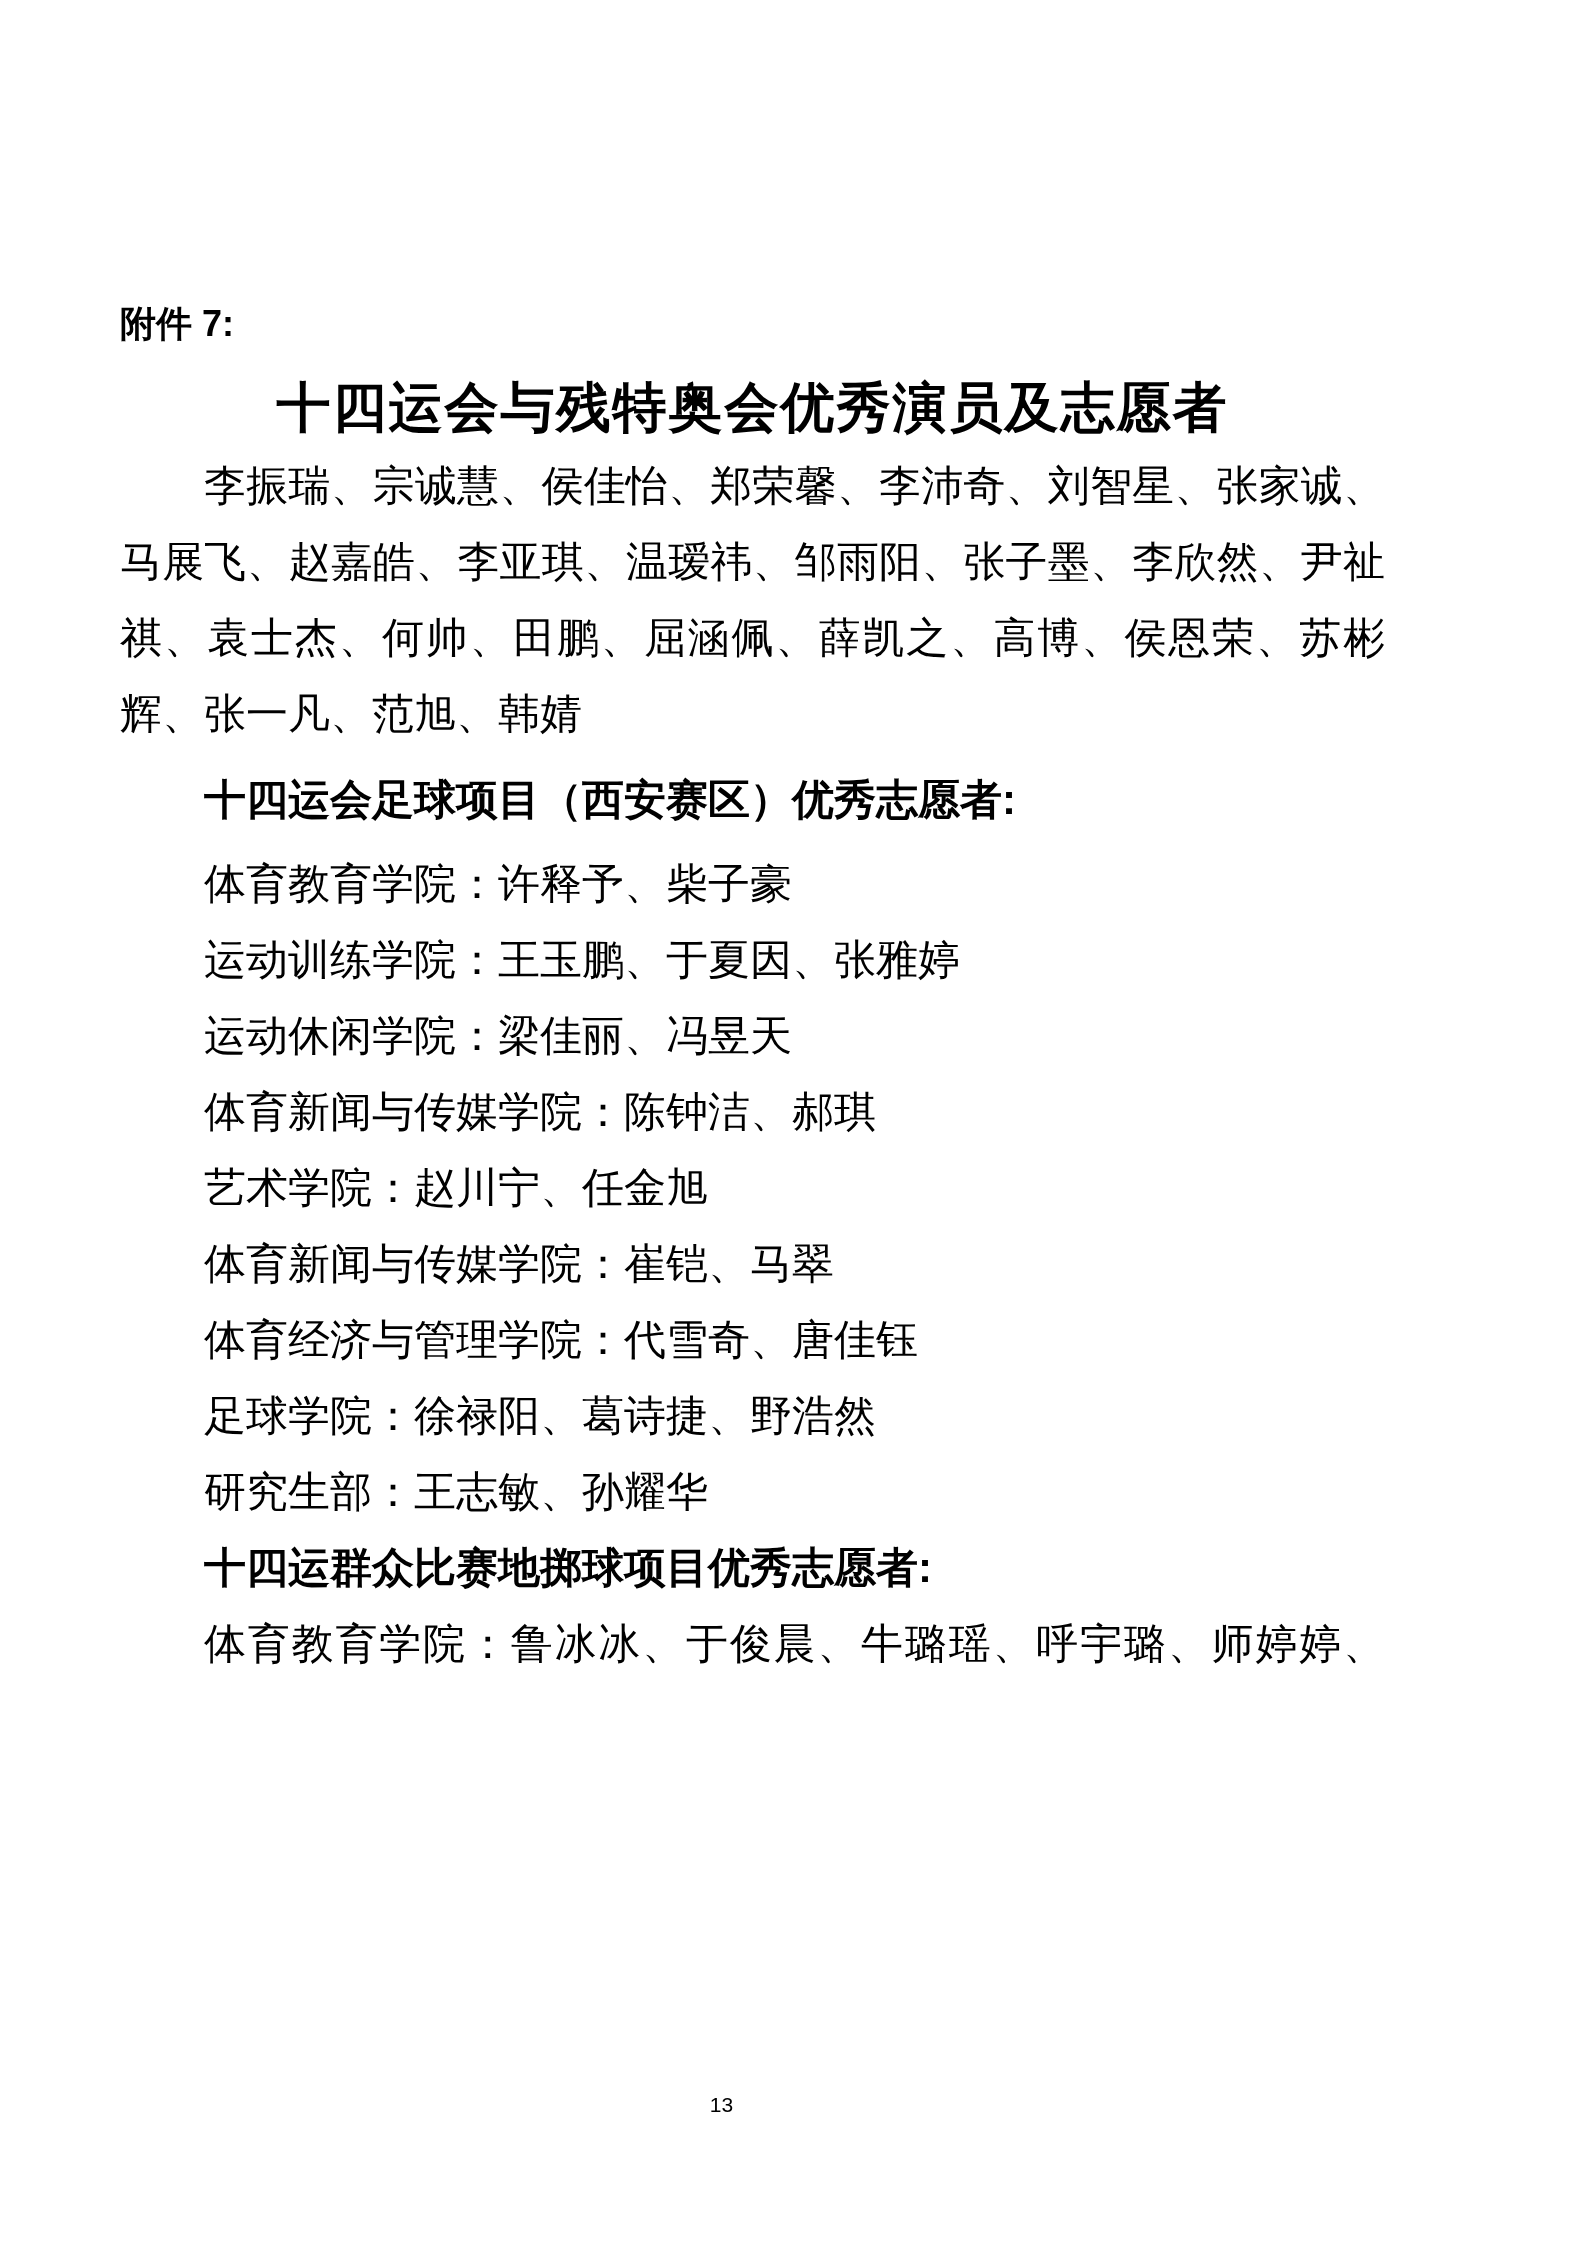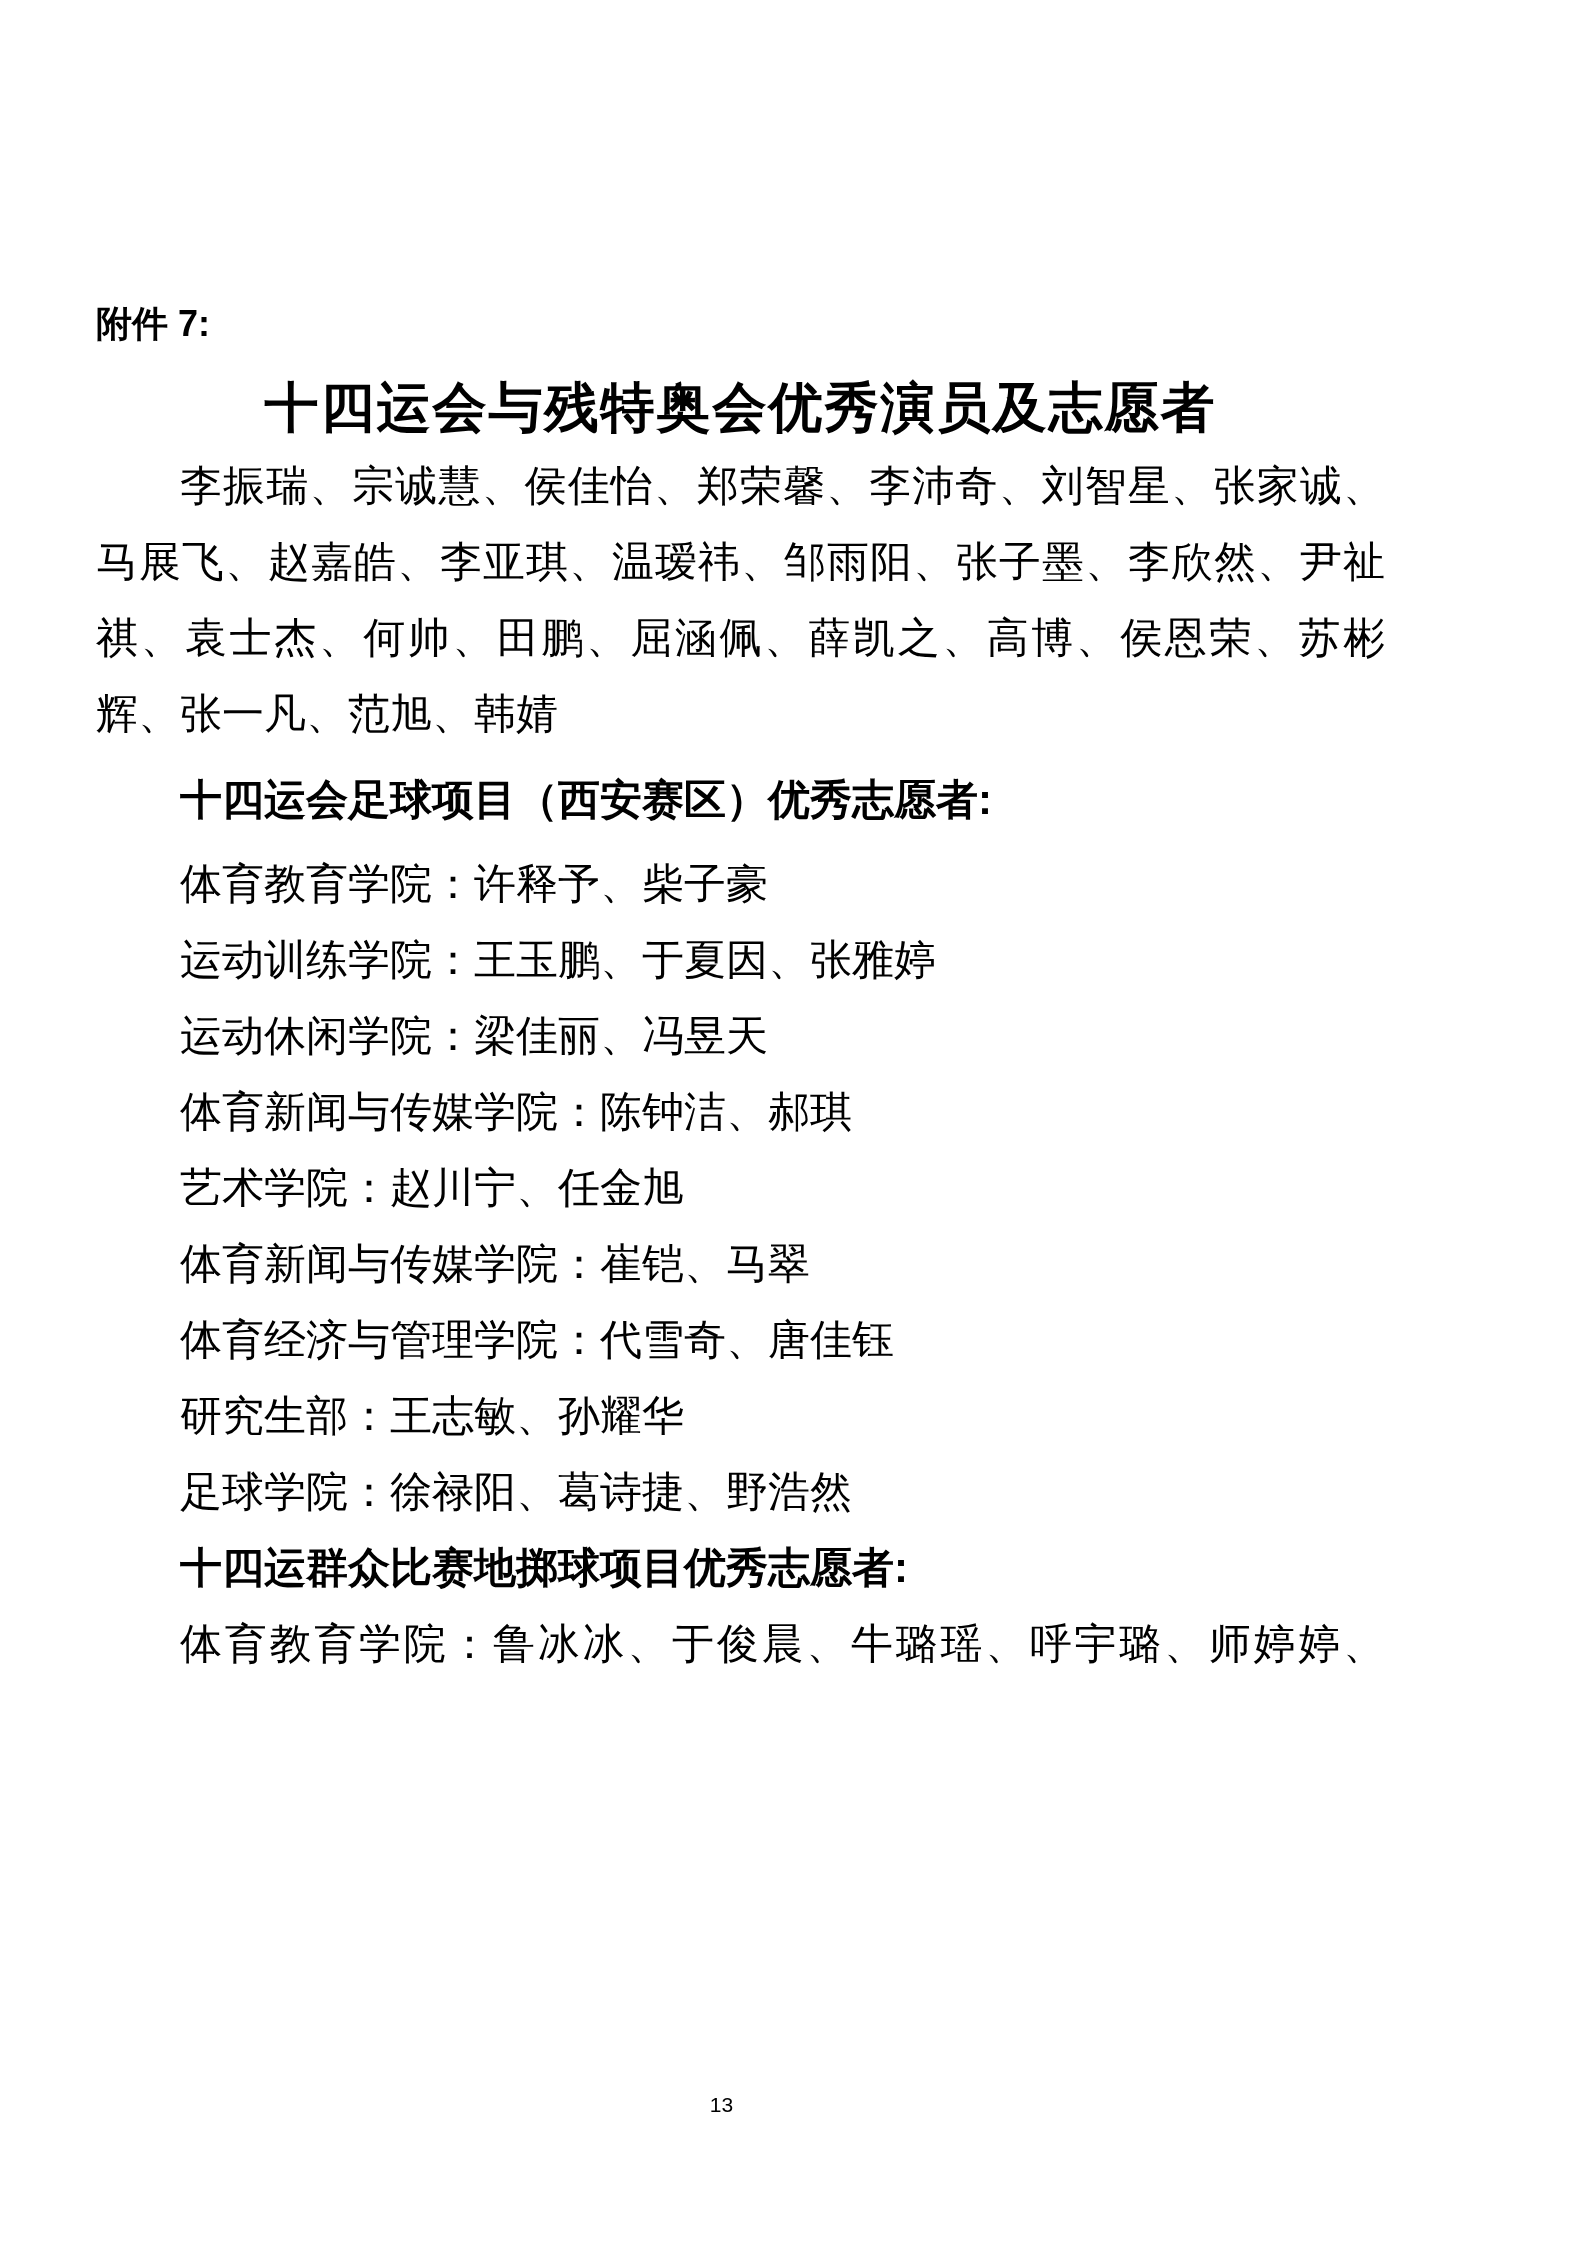--- a/index.html
+++ b/index.html
@@ -9,21 +9,21 @@
     height: 2245px;
     position: relative;
     color: #000000;
     font-family: "Liberation Serif", serif;
   }
   .page {
     position: absolute;
     left: 0; top: 0;
     width: 1587px;
     height: 2245px;
-    padding: 300px 202px 0 96px;
+    padding: 300px 202px 0 120px;
     background: #ffffff;
   }
   .attach {
     font-family: "Liberation Sans", sans-serif;
     font-weight: bold;
     font-size: 36px;
     line-height: 48px;
     text-align: left;
   }
   .doc-title {
@@ -94,22 +94,22 @@
   <p class="heading bold">十四运会足球项目（西安赛区）优秀志愿者:</p>
 
   <div class="section-list">
     <p class="line">体育教育学院：许释予、柴子豪</p>
     <p class="line">运动训练学院：王玉鹏、于夏因、张雅婷</p>
     <p class="line">运动休闲学院：梁佳丽、冯昱天</p>
     <p class="line">体育新闻与传媒学院：陈钟洁、郝琪</p>
     <p class="line">艺术学院：赵川宁、任金旭</p>
     <p class="line">体育新闻与传媒学院：崔铠、马翠</p>
     <p class="line">体育经济与管理学院：代雪奇、唐佳钰</p>
+    <p class="line">足球学院：徐禄阳、葛诗捷、野浩然</p>
     <p class="line">研究生部：王志敏、孙耀华</p>
-    <p class="line">足球学院：徐禄阳、葛诗捷、野浩然</p>
   </div>
 
   <p class="heading bold third">十四运群众比赛地掷球项目优秀志愿者:</p>
 
   <div>
     <p class="line stretch">体育教育学院：鲁冰冰、于俊晨、牛璐瑶、呼宇璐、师婷婷、</p>
   </div>
 
   <div class="footer-pagenum">13</div>
 

